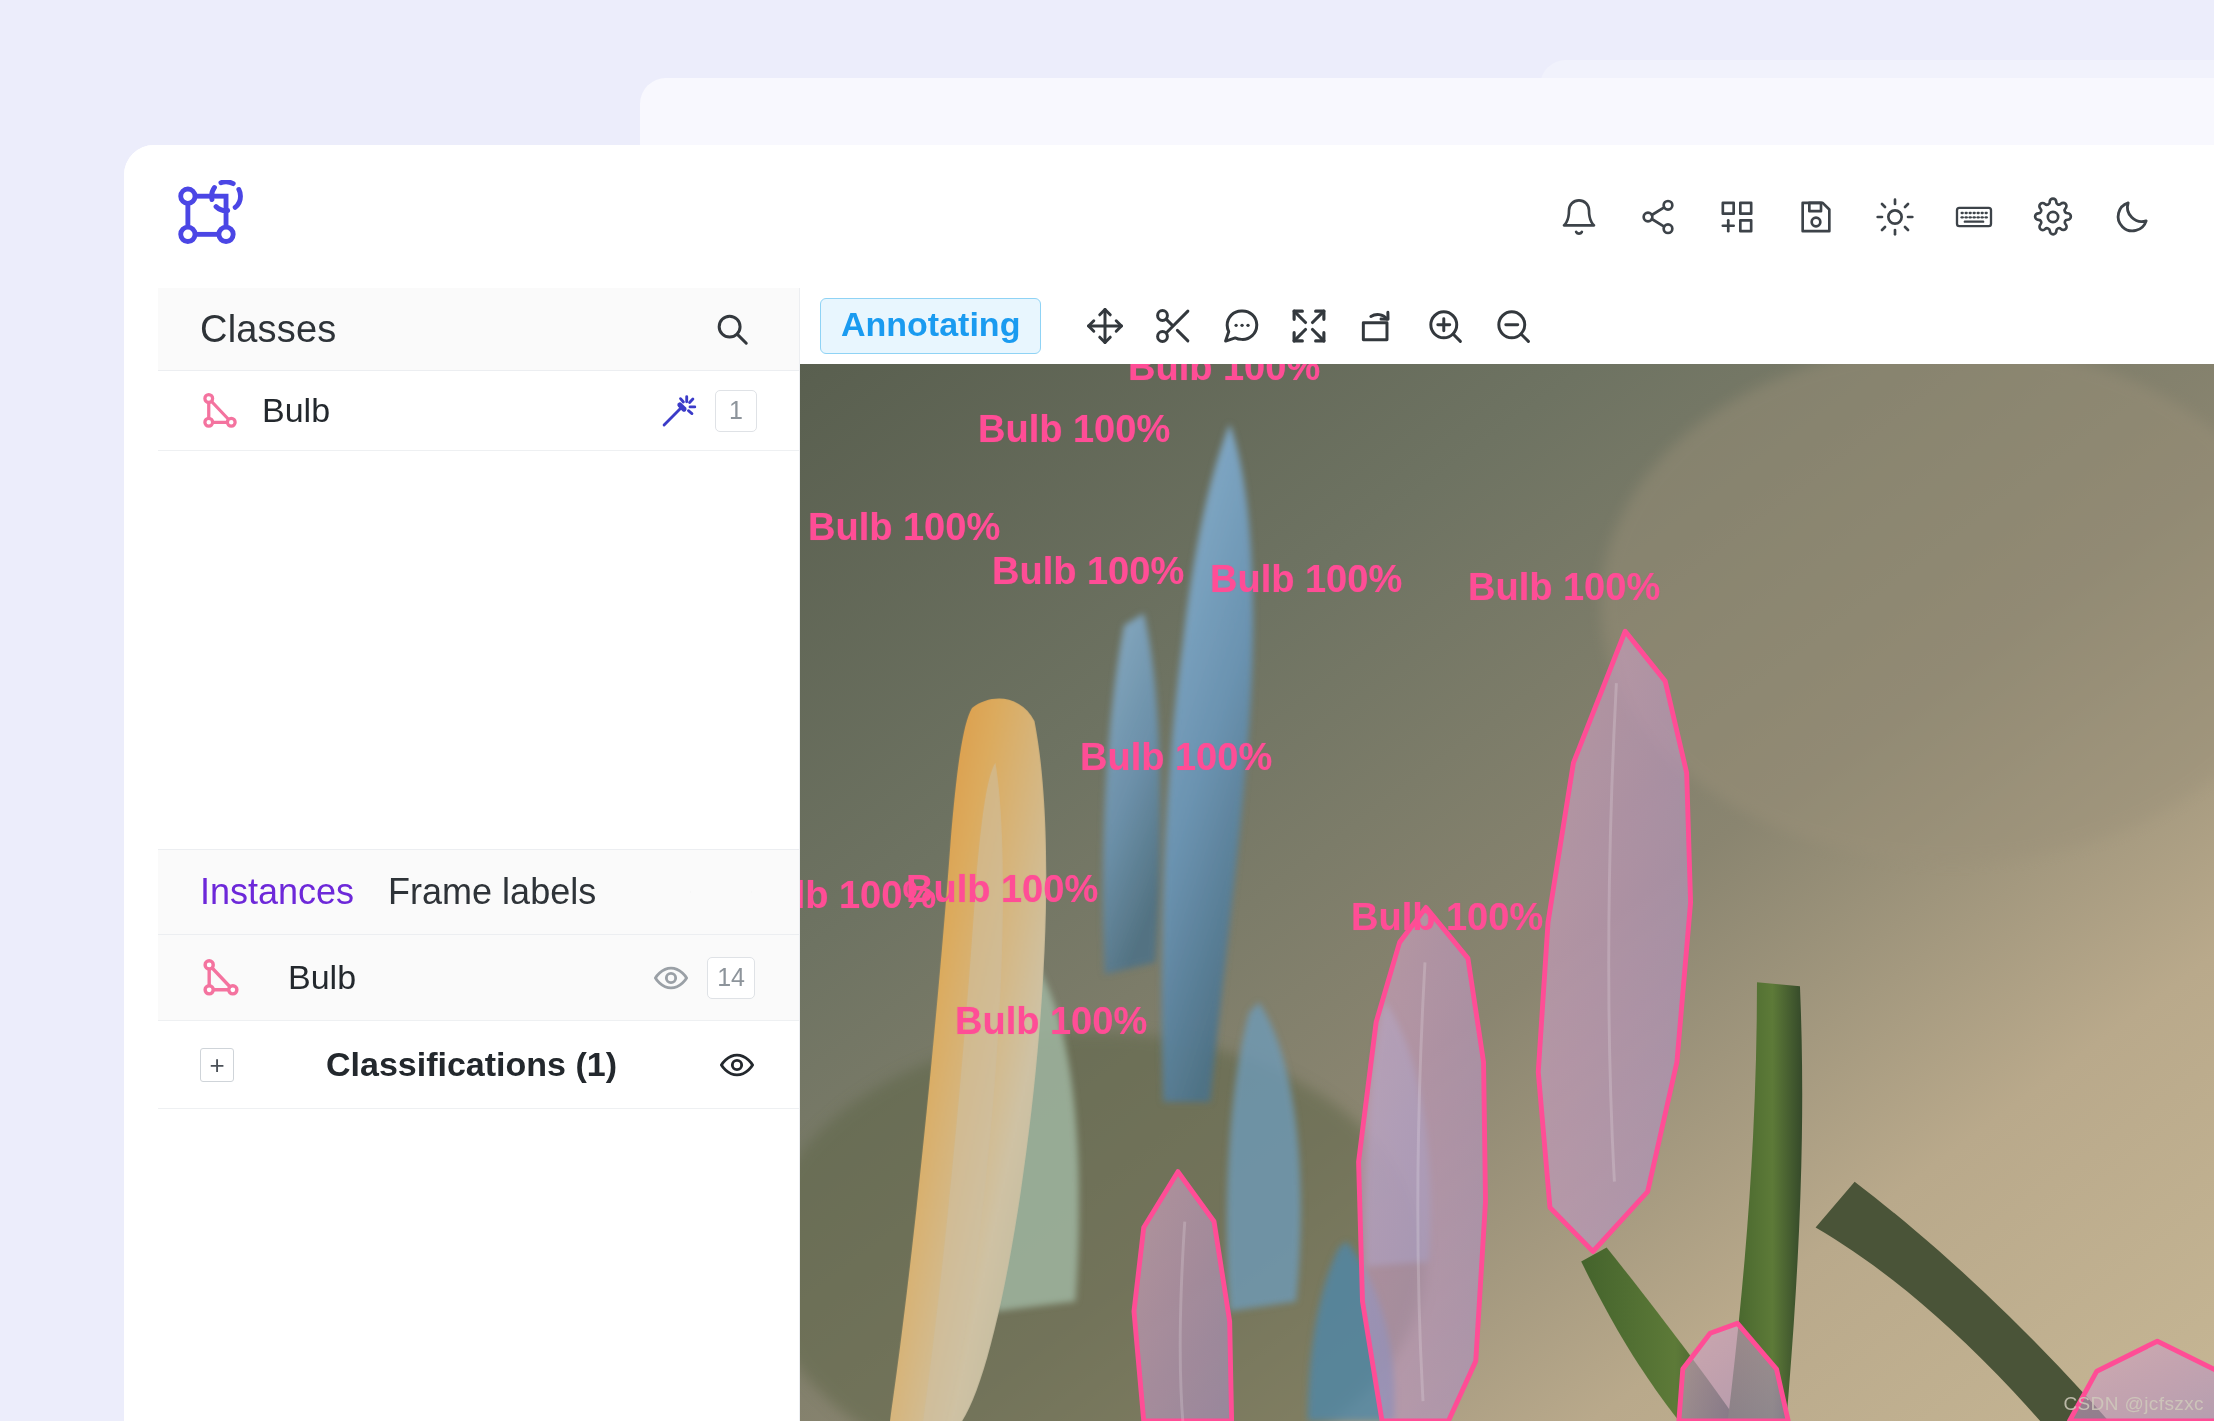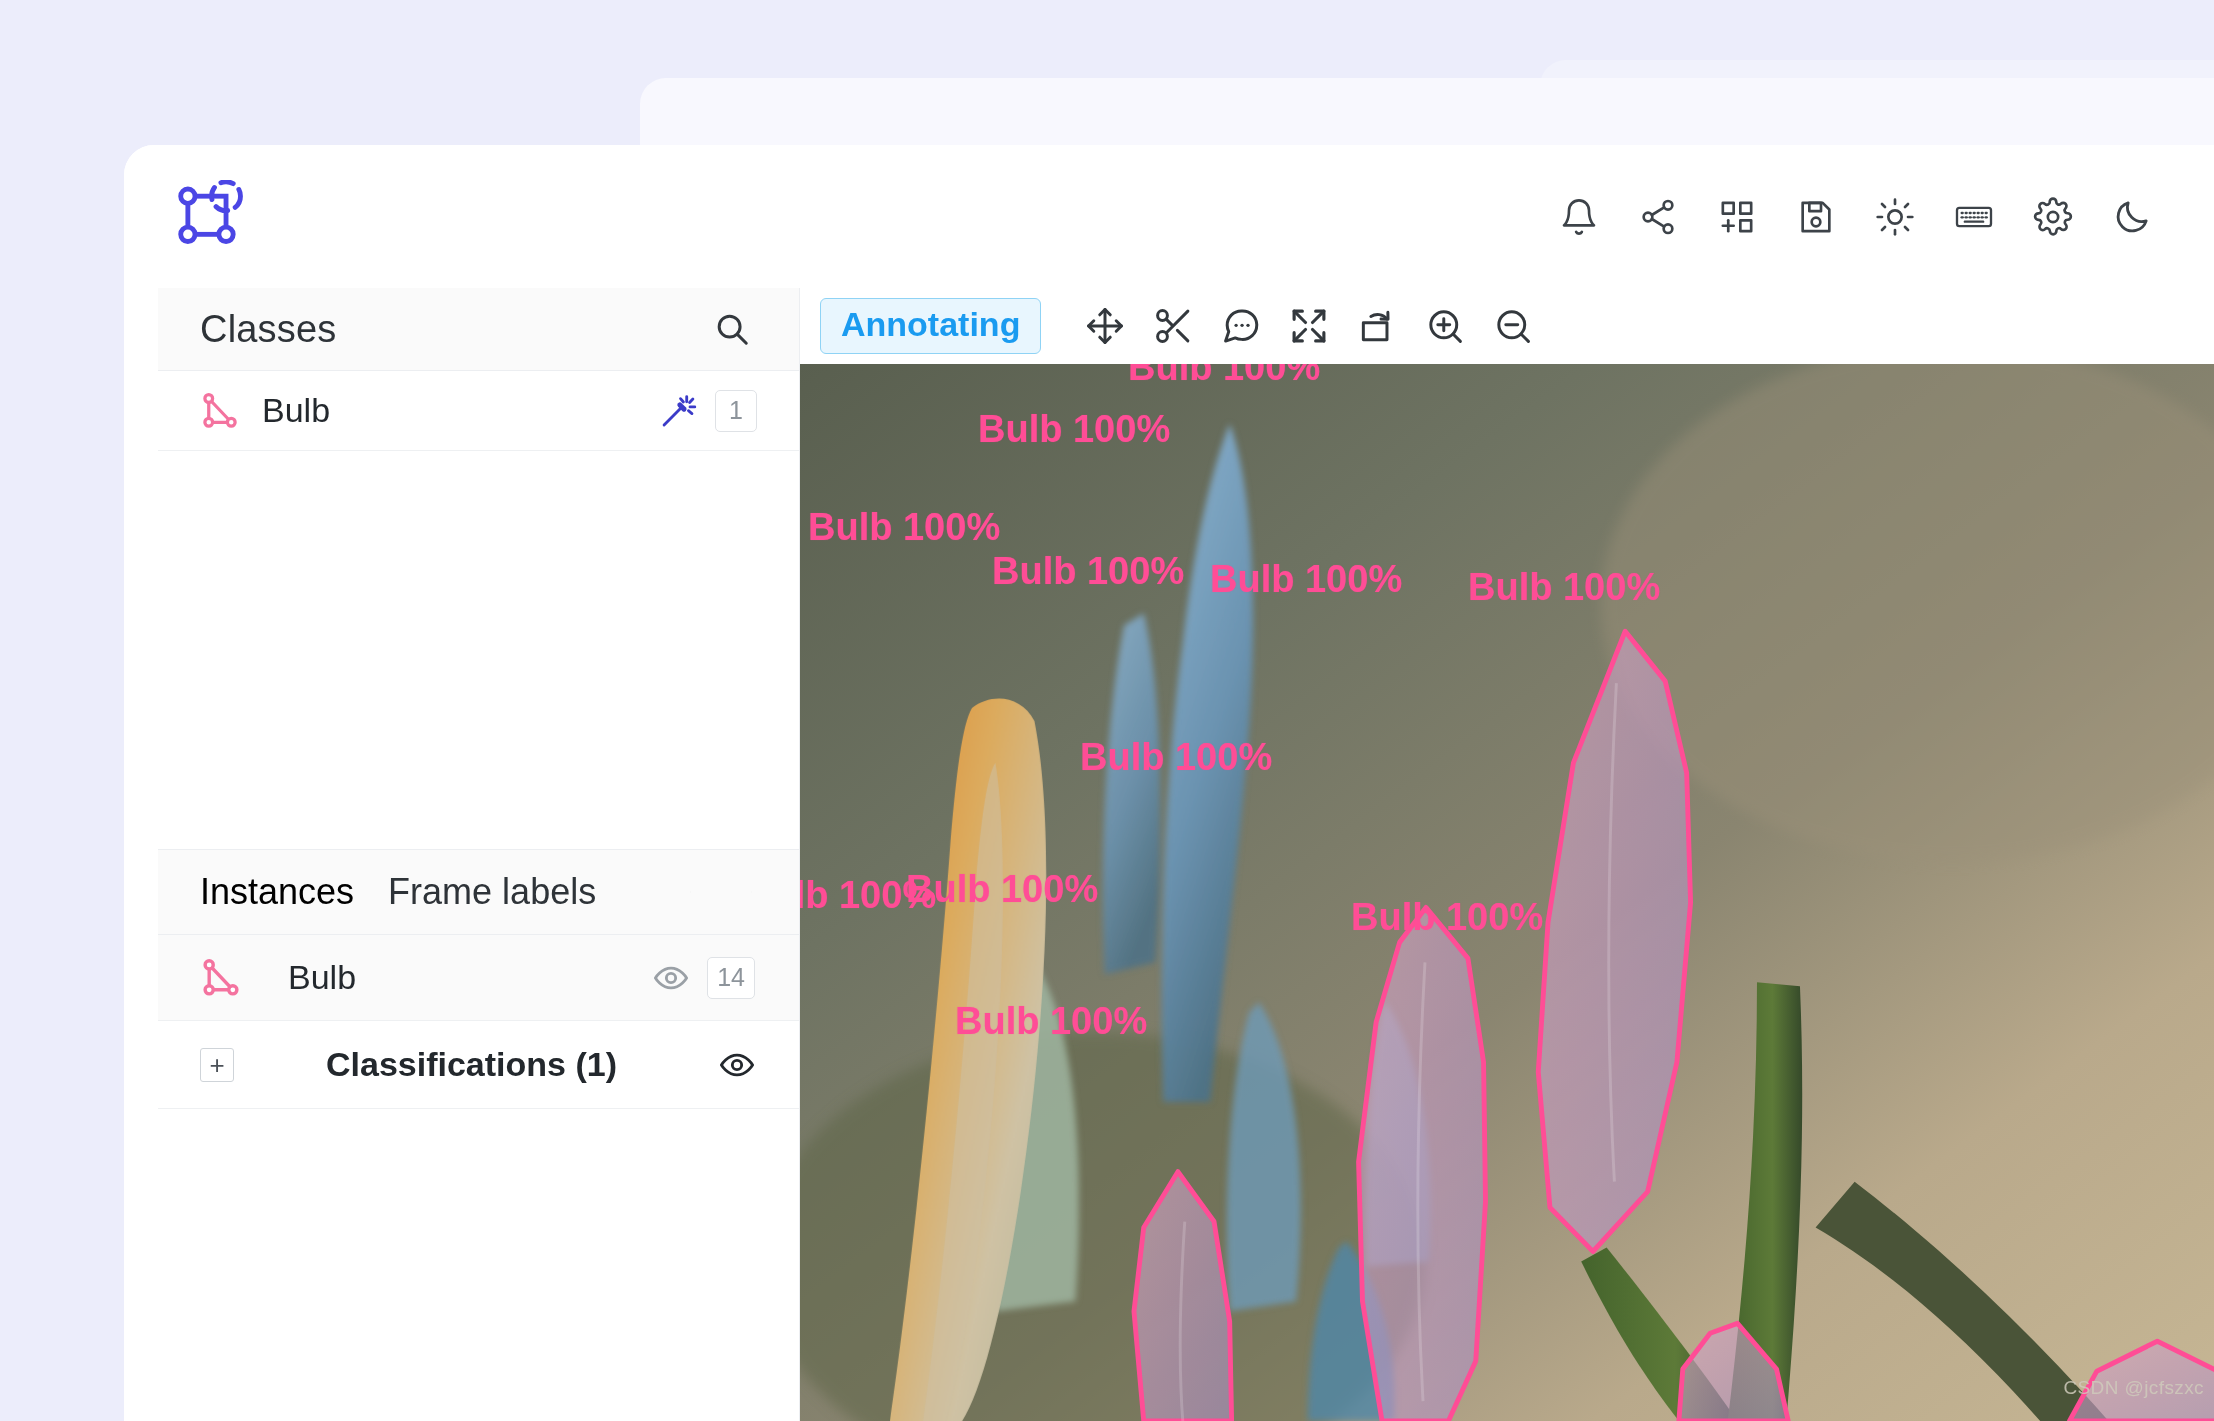--- a/index.html
+++ b/index.html
@@ -86,21 +86,21 @@
   }
   .sidebar-gap { flex: 0 0 398px; background: #fff; }
 
   
   .tabs-head {
     height: 86px; background: #fafafa;
     border-top: 1px solid #eceef1; border-bottom: 1px solid #eceef1;
     display: flex; align-items: center; padding: 0 48px 0 42px; gap: 34px;
   }
   .tab { font-size: 36px; cursor: pointer; white-space: nowrap; }
-  .tab.active { color: #000000; }
+  .tab.active { color: #6d28d9; }
   .tab.inactive { color: #2e3338; }
   .tabs-spacer { flex: 1; }
   .tabs-head .icon-btn { margin-left: 26px; }
 
   .inst-row {
     height: 86px; display: flex; align-items: center;
     padding: 0 44px 0 42px;
     border-bottom: 1px solid #eef0f2;
     background: #fafafa; cursor: pointer;
   }
@@ -148,21 +148,21 @@
     position: absolute;
     color: #ff4d96;
     font-size: 38px;
     font-weight: 700;
     white-space: nowrap;
     font-family: "Liberation Sans", sans-serif;
     text-shadow: 0 0 1px rgba(255,77,150,.5);
     pointer-events: none;
   }
   .watermark {
-    position: absolute; right: 10px; bottom: 22px;
+    position: absolute; right: 10px; bottom: 6px;
     color: #cfcabb; font-size: 19px; opacity: .85;
     font-family: "Liberation Sans", sans-serif;
     letter-spacing: .4px;
   }
 </style>
 </head>
 <body>
 
 <div id="root">
 

